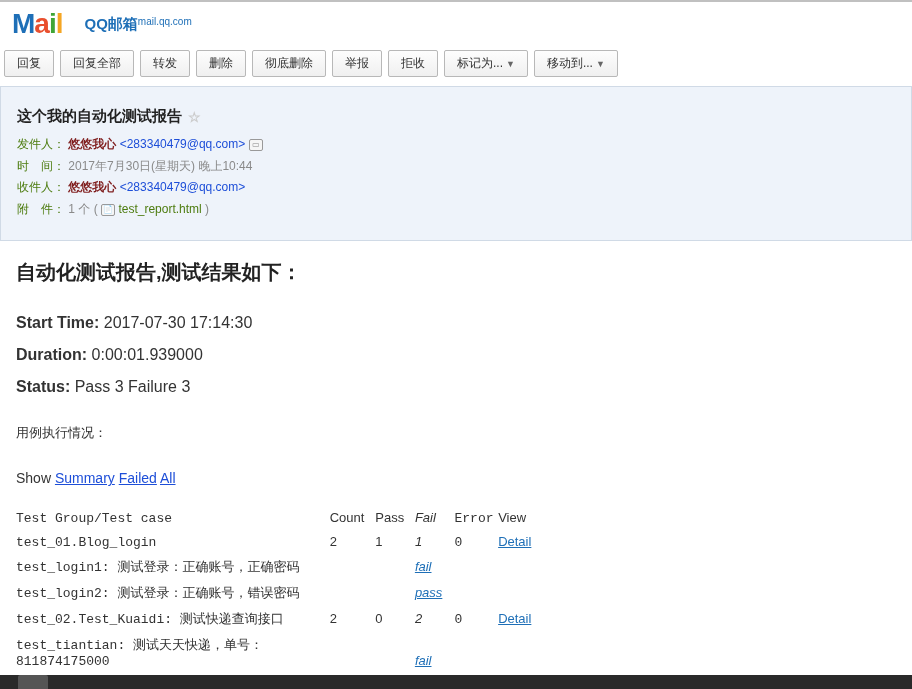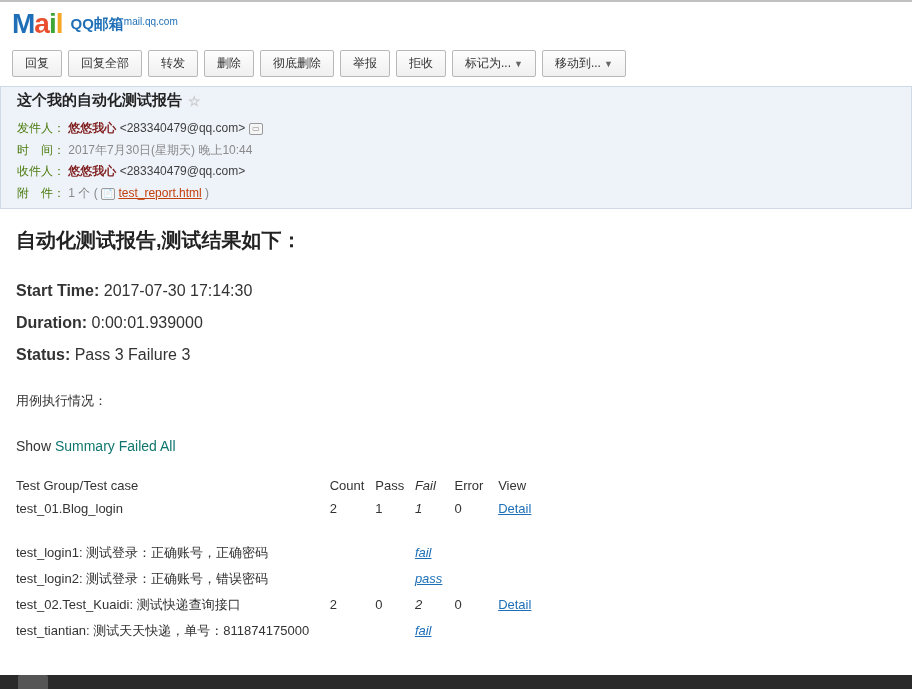--- a/index.html
+++ b/index.html
@@ -15,21 +15,21 @@
     }
     .header {
       display: flex;
       align-items: center;
       padding: 6px 12px 2px 12px;
       background: #fff;
     }
     .logo-text {
       display: flex;
       align-items: center;
-      gap: 2px;
+      gap: 16px;
     }
     .logo-m {
       font-size: 28px;
       font-weight: bold;
       color: #1e6fb7;
       letter-spacing: -1px;
     }
     .logo-a { color: #e94f2e; }
     .logo-i1 { color: #3fa535; }
     .logo-l { color: #f5a623; }
@@ -37,92 +37,92 @@
       display: flex;
       flex-direction: row;
       margin-left: 6px;
       line-height: 1.1;
     }
     .logo-qq { font-size: 15px; font-weight: bold; color: #1e6fb7; }
     .logo-url { font-size: 10px; color: #1e6fb7; }
     .toolbar {
       display: flex;
       gap: 6px;
-      padding: 8px 12px;
+      padding: 8px 4px;
       background: #fff;
       border-bottom: 1px solid transparent;
     }
     .tbtn {
       border: 1px solid #b8b8b8;
       background: linear-gradient(#fdfdfd, #f0f0f0);
       padding: 4px 12px;
       font-size: 12px;
       color: #333;
       cursor: pointer;
       border-radius: 2px;
       display: inline-flex;
       align-items: center;
       gap: 3px;
     }
     .tbtn .dd { font-size: 9px; color: #666; }
     .mail-meta {
       background: #eef3fa;
       border: 1px solid #d0dae6;
       margin: 0;
-      padding: 4px 16px;
+      padding: 20px 16px;
     }
     .mail-subject {
       font-size: 15px;
       font-weight: bold;
       color: #222;
       margin-bottom: 8px;
       display: flex;
       align-items: center;
       gap: 6px;
     }
     .star { color: #ccc; font-size: 14px; }
     .meta-row {
       font-size: 12px;
       color: #8a8a8a;
       line-height: 1.8;
     }
     .meta-row .lbl { color: #4d7c0f; }
     .sender-name { color: #7f1d1d; font-weight: bold; }
-    .sender-email { color: #404040; }
+    .sender-email { color: #1d4ed8; }
     .card-icon {
       display: inline-block;
       width: 14px;
       height: 12px;
       border: 1px solid #999;
       border-radius: 2px;
       vertical-align: middle;
       background: #f5f5f5;
       font-size: 8px;
       text-align: center;
       line-height: 10px;
       color: #888;
     }
-    .attachment-link { color: #c2410c; text-decoration: underline; cursor: pointer; }
+    .attachment-link { color: #4d7c0f; cursor: pointer; }
     .body-area { padding: 18px 16px; }
     .report-title {
       font-size: 20px;
       font-weight: bold;
       color: #222;
       margin-bottom: 28px;
     }
     .kv-row { font-size: 16px; margin-bottom: 14px; }
     .kv-row .k { font-weight: bold; }
     .section-label { font-size: 13px; margin-top: 28px; margin-bottom: 28px; }
     .show-row { font-size: 14px; margin-bottom: 20px; }
-    .show-row a { color: #0f766e; cursor: pointer; }
-    .col-group { width: 310px; display: inline-block; }
+    .show-row a { color: #1d4ed8; text-decoration: underline; cursor: pointer; }
+    .col-group { width: 310px; display: inline-block; font-family: Liberation Mono, monospace; }
     .col-count { width: 42px; display: inline-block; text-align: left; }
     .col-pass { width: 36px; display: inline-block; text-align: left; }
     .col-fail { width: 36px; display: inline-block; text-align: left; font-style: italic; }
-    .col-error { width: 40px; display: inline-block; text-align: left; }
+    .col-error { width: 40px; display: inline-block; text-align: left; font-family: Liberation Mono, monospace; }
     .col-view { width: 50px; display: inline-block; text-align: left; }
     .lnk { color: #1e6fb7; text-decoration: underline; cursor: pointer; }
     .footer-bar {
       position: absolute;
       left: 0;
       bottom: 0;
       width: 100%;
       height: 14px;
       background: #2a2a2a;
     }
@@ -233,21 +233,21 @@
 
     <div style="padding:4px 0;">
       <span class="col-group">test_01.Blog_login</span>
       <span class="col-count">2</span>
       <span class="col-pass">1</span>
       <span class="col-fail">1</span>
       <span class="col-error">0</span>
       <span class="col-view"><a class="lnk">Detail</a></span>
     </div>
 
-    <div style="padding:4px 0;margin-top:20px;">
+    <div style="padding:4px 0;">
       <span class="col-group">test_login1: 测试登录：正确账号，正确密码</span>
       <span class="col-count"></span>
       <span class="col-pass"></span>
       <span class="col-fail"><a class="lnk">fail</a></span>
       <span class="col-error"></span>
       <span class="col-view"></span>
     </div>
 
     <div style="padding:4px 0;">
       <span class="col-group">test_login2: 测试登录：正确账号，错误密码</span>

